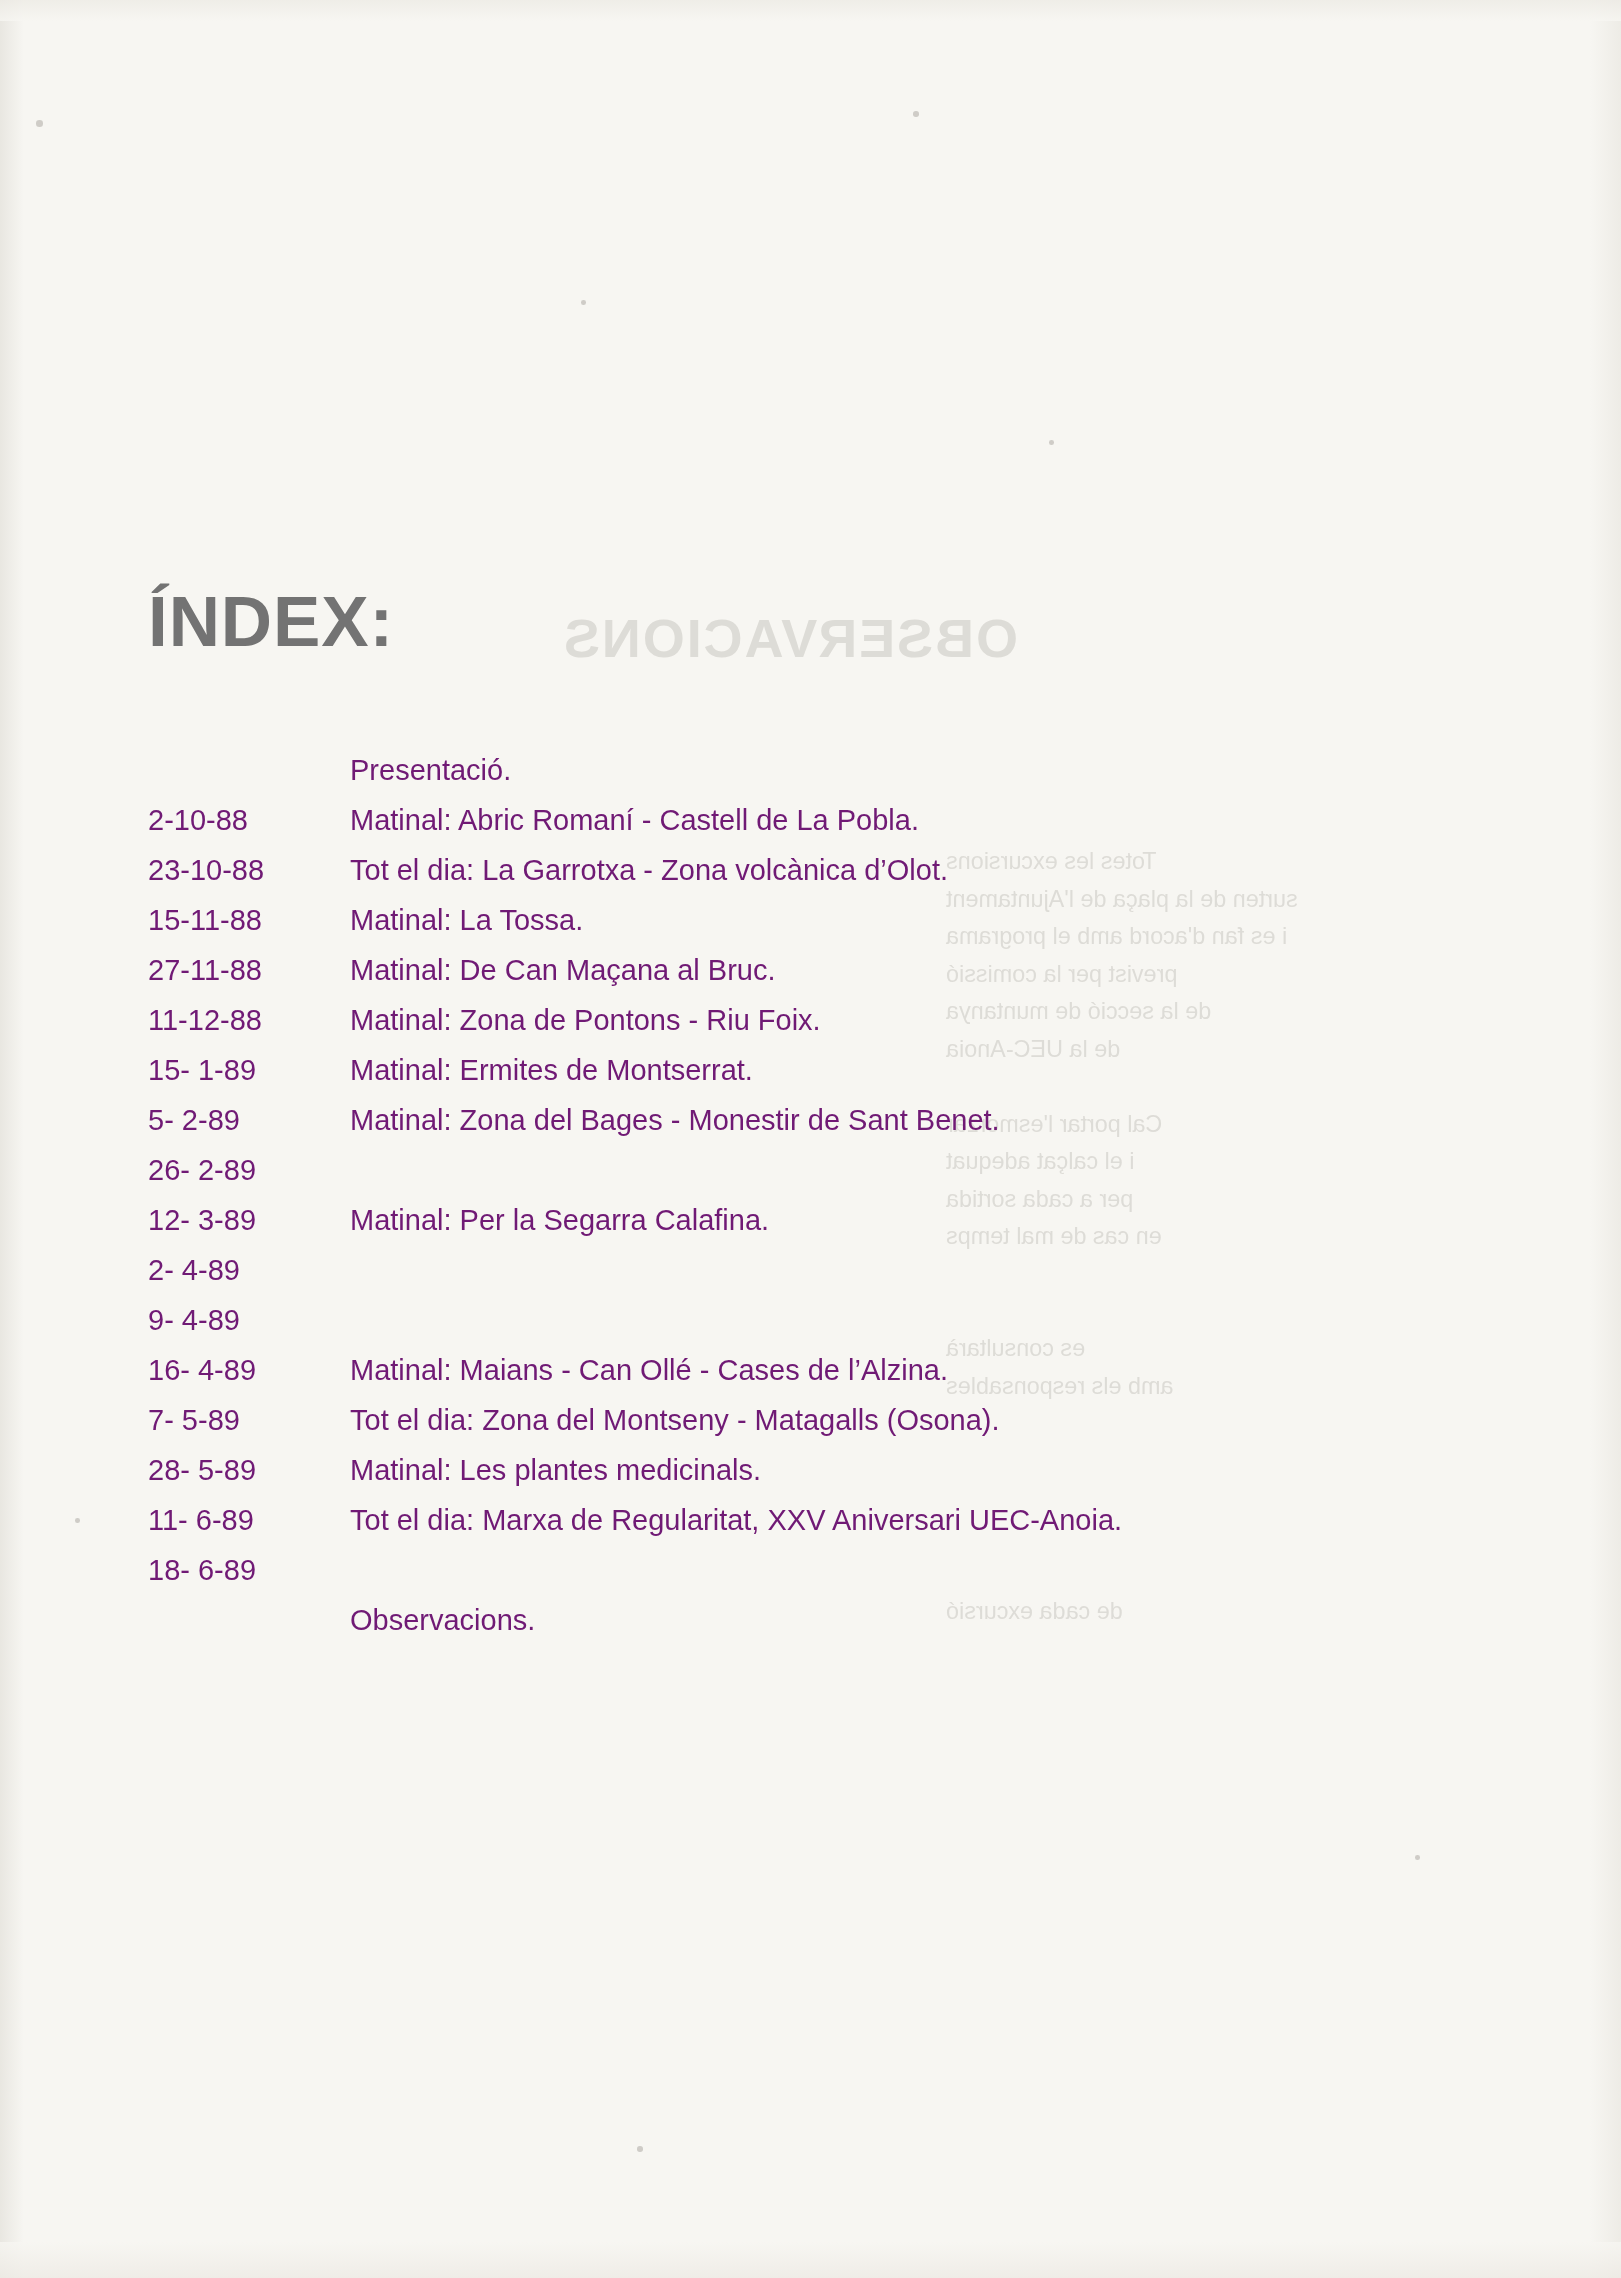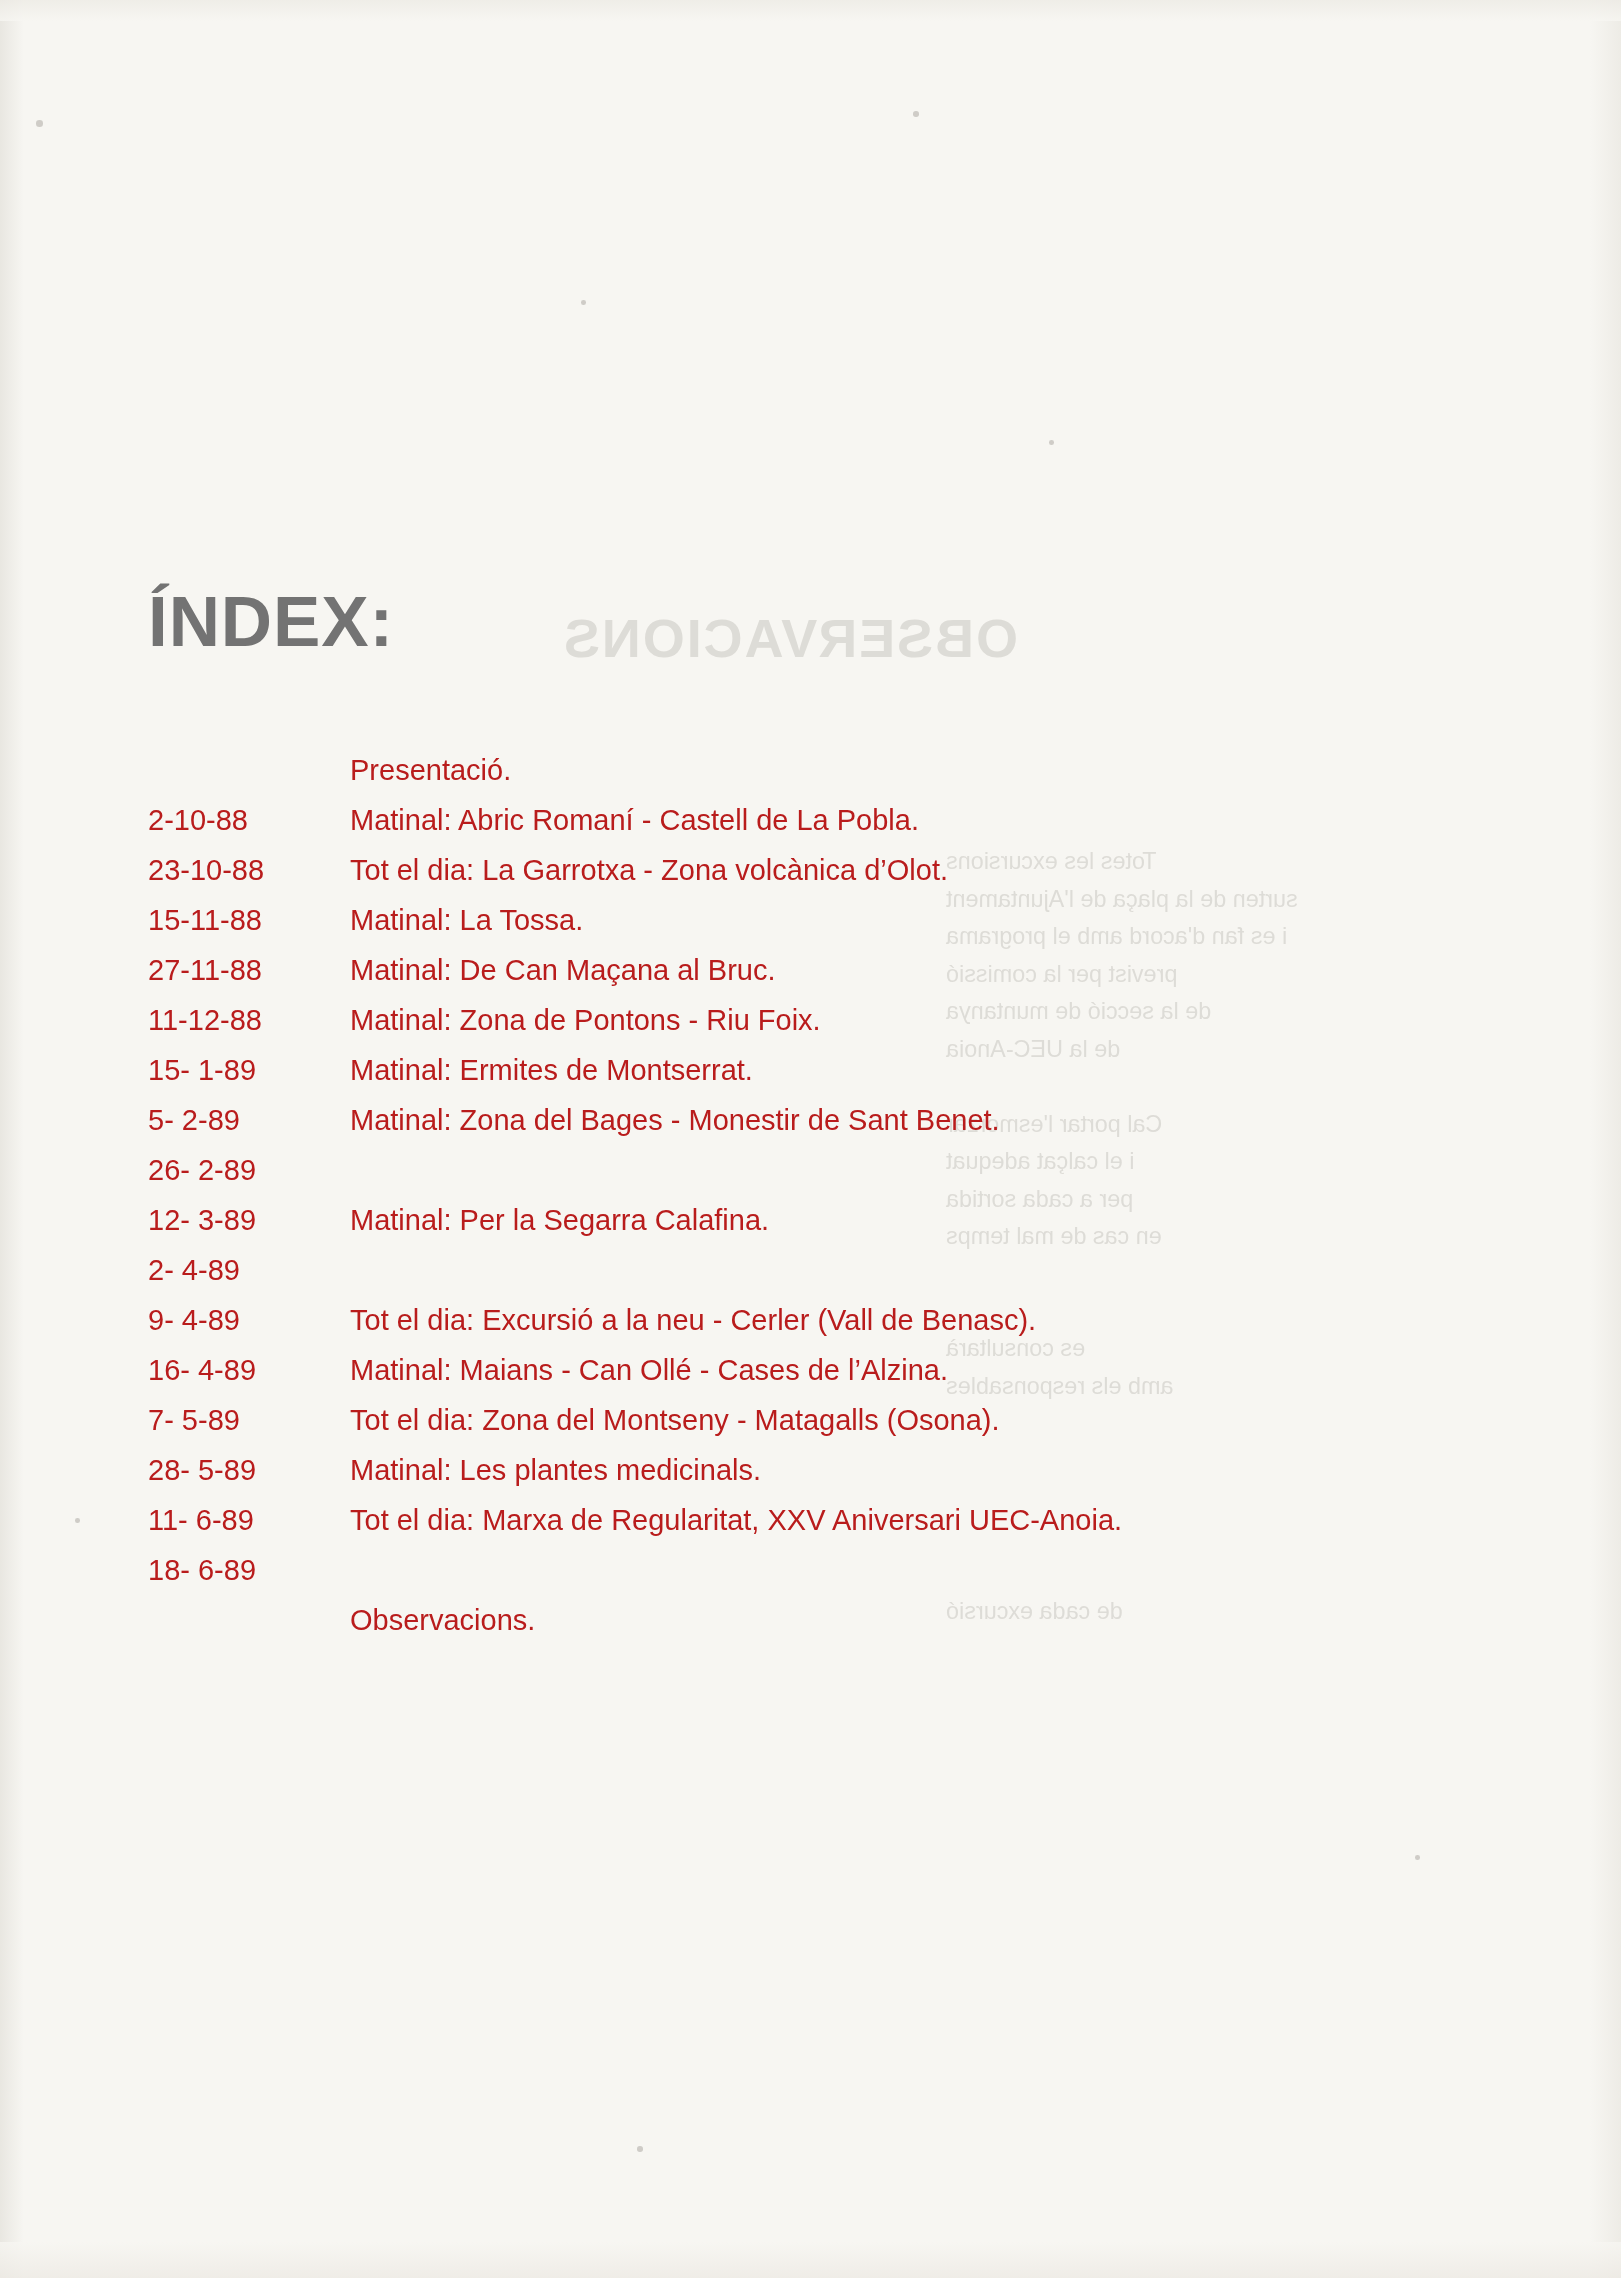--- a/index.html
+++ b/index.html
@@ -83,21 +83,21 @@
     position: absolute;
     left: 148px;
     top: 754px;
     width: 1387px;
   }
   .row {
     display: flex;
     align-items: baseline;
     height: 50px;
     font-size: 29px;
-    color: #b91c1c;
+    color: #701a75;
   }
   .date {
     width: 187px;
     text-align: left;
     padding-right: 15px;
     flex: 0 0 auto;
     white-space: pre;
     letter-spacing: 0px;
   }
   .desc {
@@ -186,21 +186,20 @@
     </div>
     <div class="row">
       <span class="date">12- 3-89</span>
       <span class="desc">Matinal: Per la Segarra Calafina.</span>
     </div>
     <div class="row">
       <span class="date">2- 4-89</span>
     </div>
     <div class="row">
       <span class="date">9- 4-89</span>
-      <span class="desc">Tot el dia: Excursió a la neu - Cerler (Vall de Benasc).</span>
     </div>
     <div class="row">
       <span class="date">16- 4-89</span>
       <span class="desc">Matinal: Maians - Can Ollé - Cases de l’Alzina.</span>
     </div>
     <div class="row">
       <span class="date">7- 5-89</span>
       <span class="desc">Tot el dia: Zona del Montseny - Matagalls (Osona).</span>
     </div>
     <div class="row">

